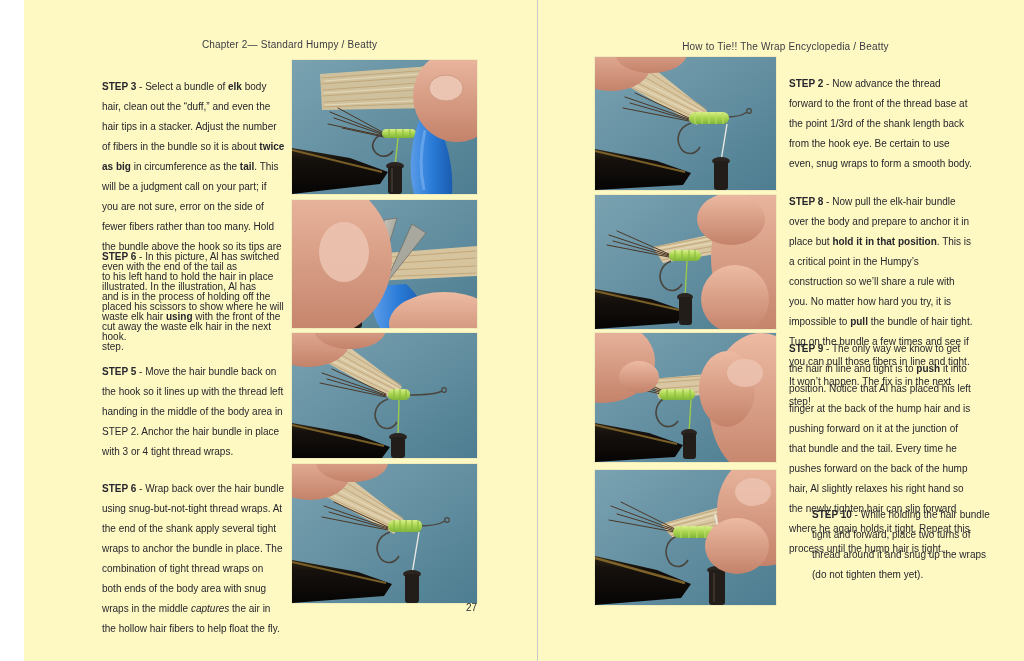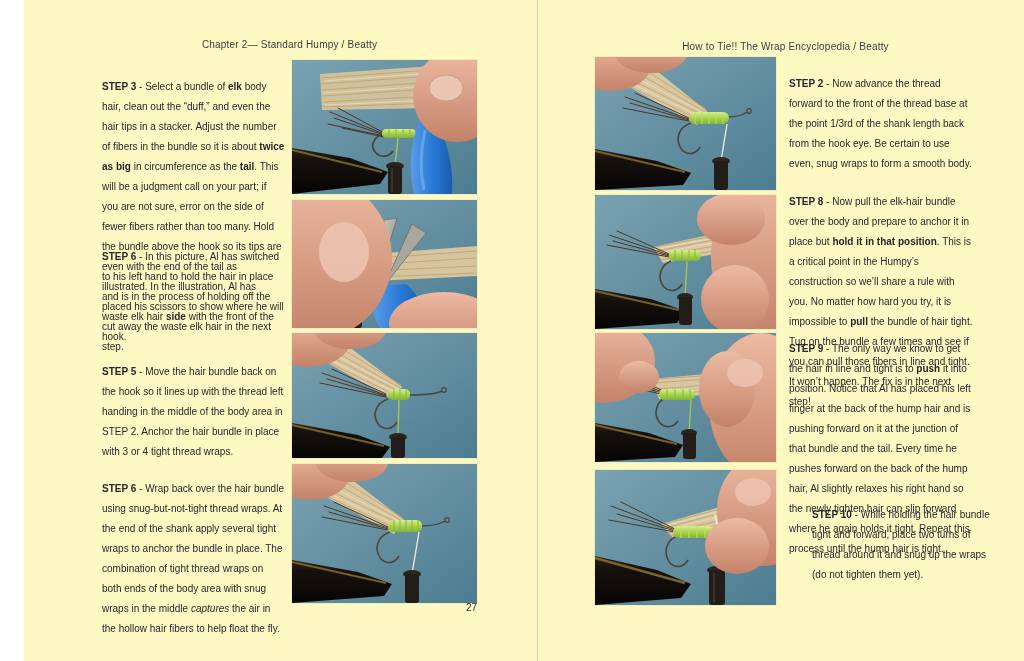--- a/index.html
+++ b/index.html
@@ -56,21 +56,21 @@
       </linearGradient>
     </defs>
   </svg>
 
   <div class="divider" style="left:513px"></div>
 
   <div class="pageheader" style="left:78px;top:39px;width:375px">Chapter 2— Standard Humpy / Beatty</div>
 
   <p class="step" style="left:78px;top:77px;width:183px"><span class="b">STEP 3</span><span> - Select a bundle of </span><span class="b">elk</span><span> body hair, clean out the “duff,” and even the hair tips in a stacker. Adjust the number of fibers in the bundle so it is about </span><span class="b">twice as big</span><span> in circumference as the </span><span class="b">tail</span><span>. This will be a judgment call on your part; if you are not sure, error on the side of fewer fibers rather than too many. Hold the bundle above the hook so its tips are even with the end of the tail as illustrated. In the illustration, Al has placed his scissors to show where he will cut away the waste elk hair in the next step.</span></p>
 
-  <p class="step" style="left:78px;top:247px;width:183px"><span class="b">STEP 6</span><span> - In this picture, Al has switched to his left hand to hold the hair in place and is in the process of holding off the waste elk hair </span><span class="b">side</span><span> with the front of the hook.</span></p>
+  <p class="step" style="left:78px;top:247px;width:183px"><span class="b">STEP 6</span><span> - In this picture, Al has switched to his left hand to hold the hair in place and is in the process of holding off the waste elk hair </span><span class="b">using</span><span> with the front of the hook.</span></p>
 
   <p class="step" style="left:78px;top:362px;width:183px"><span class="b">STEP 5</span><span> - Move the hair bundle back on the hook so it lines up with the thread left handing in the middle of the body area in STEP 2. Anchor the hair bundle in place with 3 or 4 tight thread wraps.</span></p>
 
   <p class="step" style="left:78px;top:479px;width:183px"><span class="b">STEP 6</span><span> - Wrap back over the hair bundle using snug-but-not-tight thread wraps. At the end of the shank apply several tight wraps to anchor the bundle in place. The combination of tight thread wraps on both ends of the body area with snug wraps in the middle </span><span class="i">captures</span><span> the air in the hollow hair fibers to help float the fly.</span></p>
 
   <figure class="photo" style="left:268px;top:60px;width:185px;height:134px" aria-label="Hand holding elk hair bundle above the fly in the vise, tips even with the tail, scissors handle at right">
     <svg viewBox="0 0 185 134" preserveAspectRatio="none">
       <rect width="185" height="134" fill="url(#gTeal)"></rect>
 
       <polygon points="28,14 140,6 142,48 30,50" fill="#d8c49c" opacity="0.92"></polygon>

